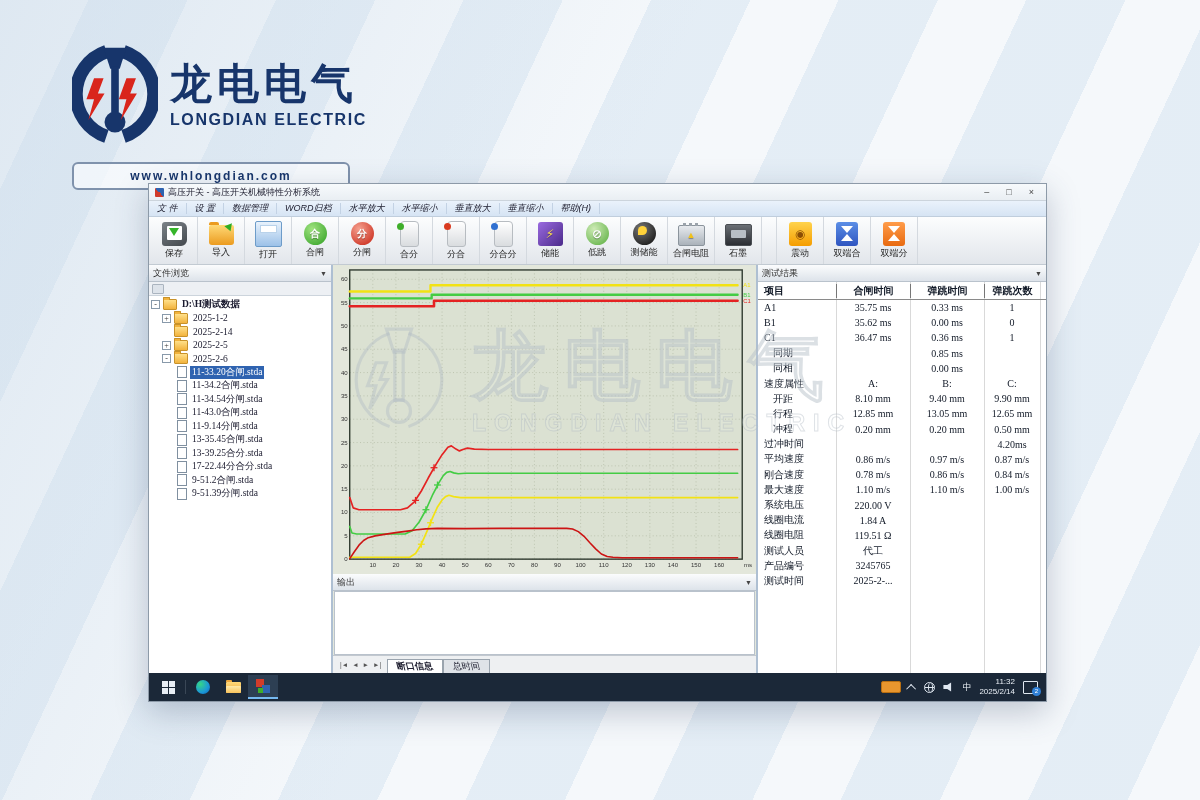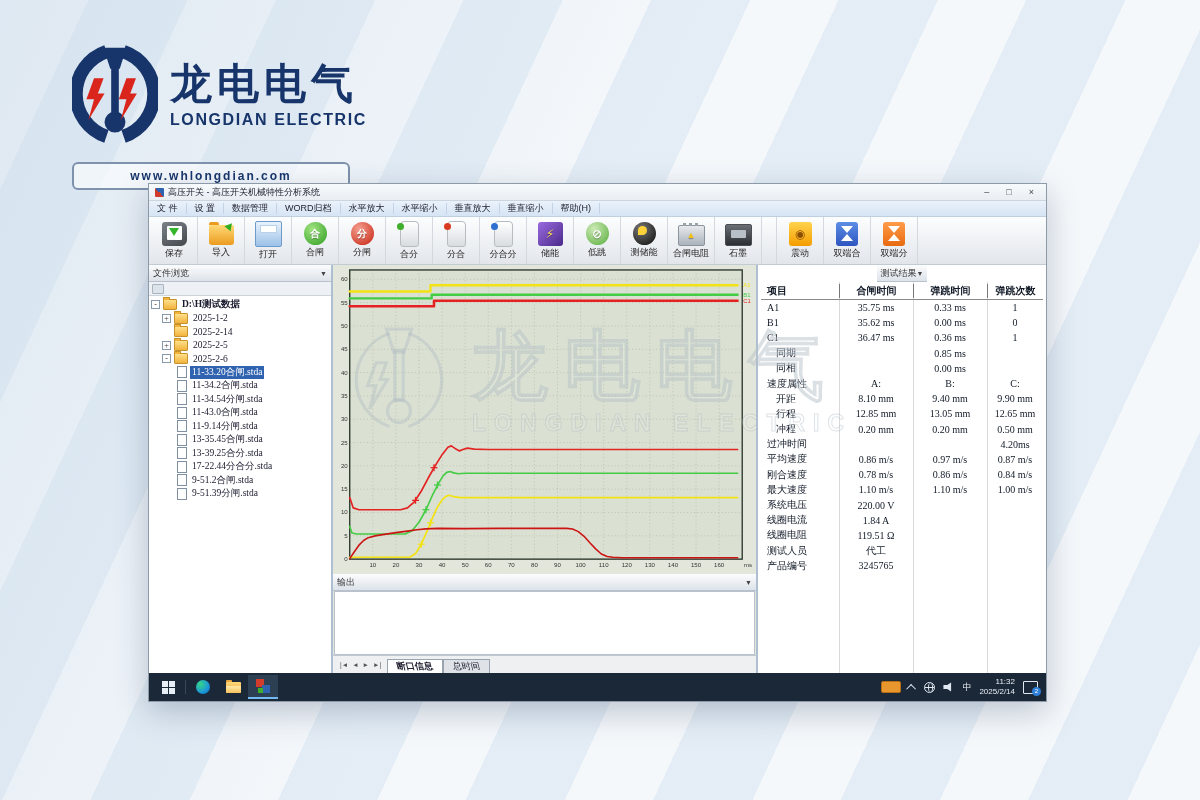--- a/index.html
+++ b/index.html
@@ -19,21 +19,21 @@
   
   .desktop{position:absolute;left:148px;top:183px;width:897px;height:517px;border:1px solid #8d9aa8;
     box-shadow:0 10px 30px rgba(50,70,100,.28);display:flex;flex-direction:column;background:#e8ecf0;}
   .app{flex:1;display:flex;flex-direction:column;min-height:0;}
   .titlebar{height:16px;background:linear-gradient(#f7fafc,#e9eef3);display:flex;align-items:center;padding:0 6px;gap:4px;border-bottom:1px solid #ccd4dc;}
   .title-ico{width:9px;height:9px;background:linear-gradient(45deg,#d03a2a 50%,#2f63b0 50%);border-radius:1px;flex:0 0 auto;}
   .title-txt{font-size:9px;color:#223;}
   .win-ctl{margin-left:auto;display:flex;gap:17px;padding-right:6px;font-size:9px;color:#444;}
   .win-ctl span{cursor:default;}
   .menubar{height:15px;background:linear-gradient(#eaf2fb,#d6e4f4);display:flex;align-items:center;border-bottom:1px solid #c0cedd;}
-  .menu-item{font-size:9px;color:#223;padding:0 8px;border-right:1px solid #c3d2e4;height:11px;line-height:11px;}
+  .menu-item{font-size:9px;color:#223;padding:0 8px;border-right:1px solid #c3d2e4;height:11px;line-height:11px;font-style:italic;}
   .toolbar{height:47px;background:linear-gradient(#fcfdfe,#e2e6eb);display:flex;align-items:stretch;border-bottom:1px solid #c2cad2;padding-left:2px;}
   .tb-btn{width:46px;display:flex;flex-direction:column;align-items:center;justify-content:center;gap:1px;border-right:1px solid #d4d9df;}
   .tb-btn.gap{margin-left:14px;border-left:1px solid #d4d9df;}
   .tb-label{font-size:9px;color:#222;white-space:nowrap;}
   .tbi{width:25px;height:24px;position:relative;flex:0 0 auto;}
   .tbi-glyph{position:absolute;inset:0;display:flex;align-items:center;justify-content:center;color:#fff;font-weight:bold;font-size:10px;text-shadow:0 1px 1px rgba(0,0,0,.35);}
   .tbi-save{background:linear-gradient(150deg,#7b8288,#43484d);border-radius:3px 6px 6px 3px;}
   .tbi-save::before{content:"";position:absolute;left:5px;top:4px;right:5px;bottom:6px;background:#fff;border-radius:1px;}
   .tbi-save::after{content:"";position:absolute;left:7px;top:6px;border:5px solid transparent;border-top:8px solid #35b52a;}
   .tbi-import{background:linear-gradient(#ffd977,#eb9b1f);border-radius:2px 2px 3px 3px;margin-top:3px;height:20px;}
@@ -82,21 +82,21 @@
   .tree-row.root .t-label{font-weight:bold;}
   .panel-center{flex:1;display:flex;flex-direction:column;min-width:0;background:#e3e7db;border-right:2px solid #aebfd2;}
   .chart-area{flex:1;position:relative;min-height:0;}
   .chart-area svg{position:absolute;inset:0;width:100%;height:100%;}
   .out-body{height:62px;background:#fff;border:1px solid #b9c2cc;margin:0 1px;flex:0 0 auto;}
   .tab-strip{height:17px;background:#eef0f2;border-top:1px solid #c2c8cf;display:flex;align-items:flex-end;padding-left:3px;gap:2px;flex:0 0 auto;}
   .tab-nav{font-size:6.5px;color:#555;display:flex;gap:4px;align-items:center;height:100%;padding:0 4px;}
   .tab{font-size:9px;color:#223;padding:1px 9px 2px;border:1px solid #9aa4ae;border-bottom:none;background:#dfe3e8;transform:skewX(-14deg);}
   .tab>span{display:inline-block;transform:skewX(14deg);}
   .tab.active{background:#fff;font-weight:bold;}
-  .panel-right{width:288px;background:#fff;display:flex;flex-direction:column;align-items:center;}
+  .panel-right{width:288px;background:#fff;display:flex;flex-direction:column;}
   .rt{flex:1;font-family:"Liberation Serif","DejaVu Serif",serif;font-size:10px;color:#101826;position:relative;overflow:hidden;}
   .rt-lines{position:absolute;inset:0;pointer-events:none;
     background:
       linear-gradient(#d9d9d9,#d9d9d9) 78px 0/1px 100% no-repeat,
       linear-gradient(#d9d9d9,#d9d9d9) 152px 0/1px 100% no-repeat,
       linear-gradient(#d9d9d9,#d9d9d9) 226px 0/1px 100% no-repeat,
       linear-gradient(#d9d9d9,#d9d9d9) 282px 0/1px 100% no-repeat;}
   .rt-row{display:flex;height:15.2px;align-items:center;position:relative;}
   .rt-row.head{height:17px;border-bottom:1px solid #8a8a8a;font-weight:bold;}
   .rt-row.head .cell{border-left:1px solid #777;}
@@ -572,20 +572,26 @@
                 <span class="cell c1">代工</span>
                 <span class="cell c2"></span>
                 <span class="cell c3"></span>
               </div>
               <div class="rt-row">
                 <span class="cell c-label">产品编号</span>
                 <span class="cell c1">3245765</span>
                 <span class="cell c2"></span>
                 <span class="cell c3"></span>
               </div>
+              <div class="rt-row">
+                <span class="cell c-label">测试时间</span>
+                <span class="cell c1">2025-2-...</span>
+                <span class="cell c2"></span>
+                <span class="cell c3"></span>
+              </div>
             </div>
         </div>
       </div>
     </div>
 
     <div class="watermark">
       <svg width="110" height="110" viewBox="0 0 90 105">
         <g fill="none" stroke="rgba(176,186,196,.4)" stroke-width="3">
           <path d="M36,8 A47,47 0 0 0 36,97"></path>
             <path d="M54,8 A47,47 0 0 1 54,97"></path>

